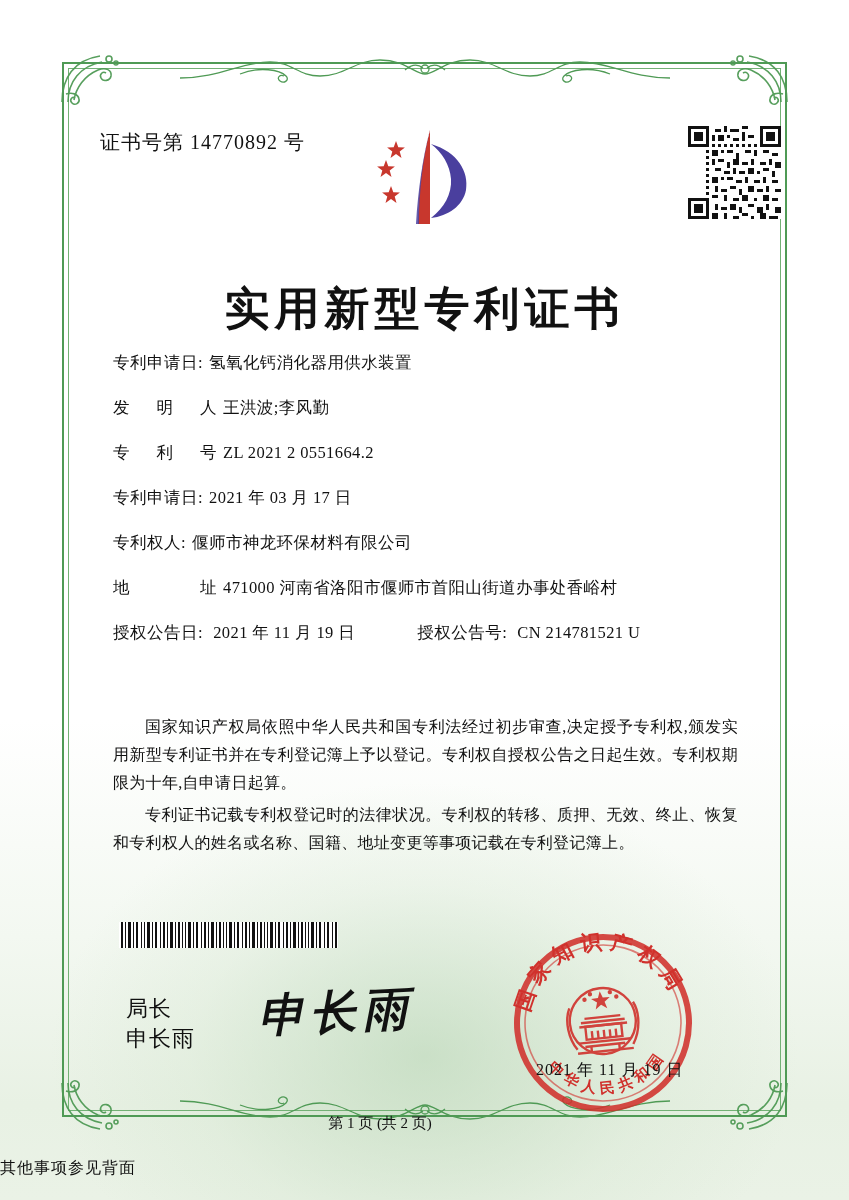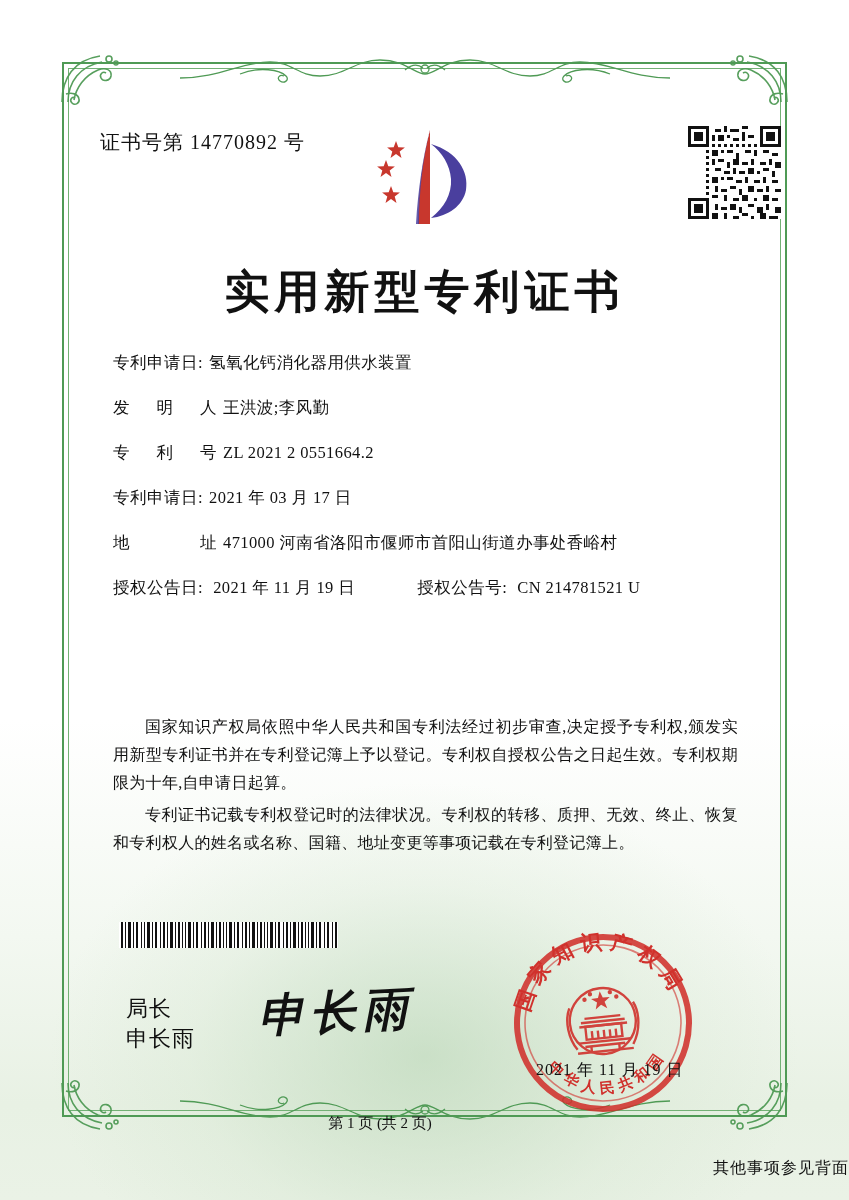--- a/index.html
+++ b/index.html
@@ -111,21 +111,21 @@
     width: 93px;
     height: 93px;
     background: #fff;
   }
   .qr svg { display:block; }
 
   
   .main-title {
     position: absolute;
     left: 0;
-    top: 262px;
+    top: 279px;
     width: 849px;
     text-align: center;
     font-size: 45px;
     font-weight: bold;
     letter-spacing: 5px;
     font-family: "DejaVu Sans", "Liberation Sans", sans-serif;
     color: #111;
   }
 
   
@@ -246,21 +246,21 @@
     width: 760px;
     text-align: center;
     font-size: 15px;
     color: #111;
   }
   .footnote {
     position: absolute;
     left: 0;
     top: 1158px;
     width: 849px;
-    text-align: right;
+    text-align: left;
     font-size: 16px;
     color: #111;
     letter-spacing: 1px;
   }
 </style>
 </head>
 <body>
 
 <div class="certificate">
 
@@ -494,20 +494,24 @@
     <div class="field-row">
       <span class="field-label spread">专利号</span>
       <span class="field-value">ZL 2021 2 0551664.2</span>
     </div>
 
     <div class="field-row">
       <span class="field-label plain">专利申请日:</span>
       <span class="field-value">2021 年 03 月 17 日</span>
     </div>
 
+    <div class="field-row">
+      <span class="field-label plain">专利权人:</span>
+      <span class="field-value">偃师市神龙环保材料有限公司</span>
+    </div>
 
     <div class="field-row">
       <span class="field-label spread">地址</span>
       <span class="field-value">471000 河南省洛阳市偃师市首阳山街道办事处香峪村</span>
     </div>
 
     <div class="row-split">
       <span class="seg1">
         <span class="field-label plain">授权公告日:</span>
         <span class="field-value">2021 年 11 月 19 日</span>

